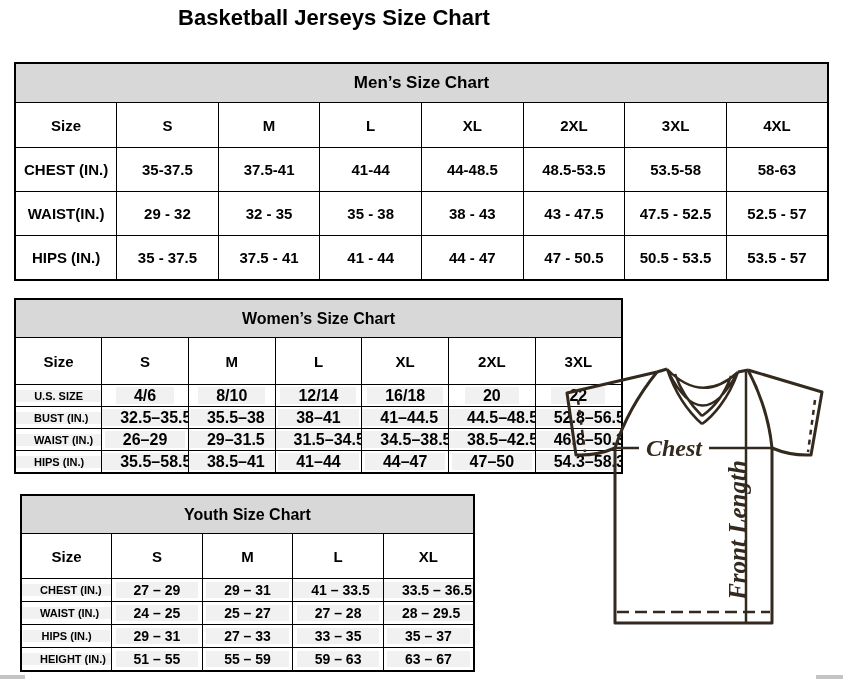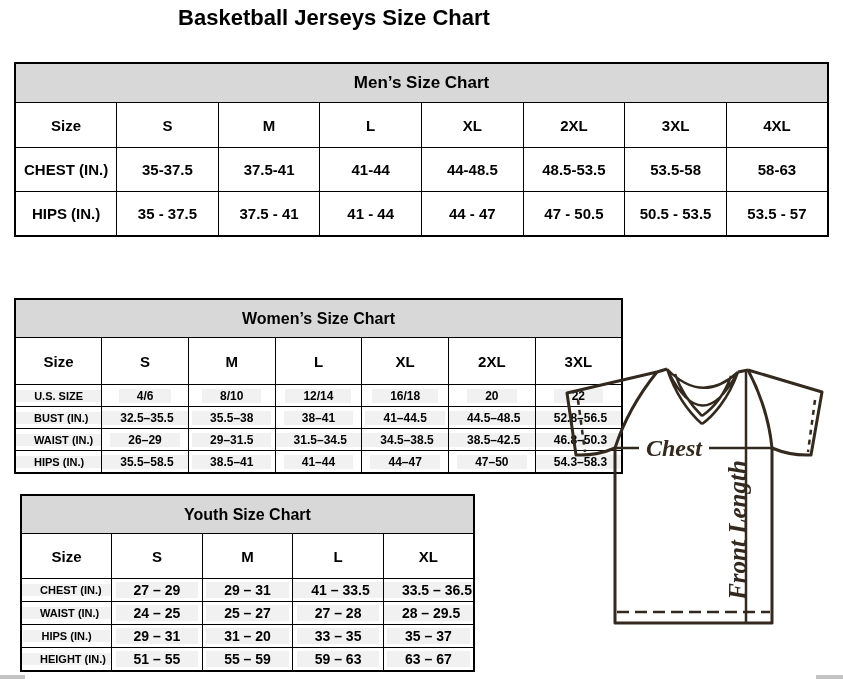--- a/index.html
+++ b/index.html
@@ -25,21 +25,21 @@
   table.mens { left:14px; top:62px; width:815px; }
   .mens th.band  { height:38px; font-size:17px;margin-left:28px; }
   .mens tr.cols th { height:44px; font-size:15px; }
   .mens td { height:43px; font-size:15px; }
   .mens .c0 { width:117px; }
 
   
   table.womens { left:14px; top:298px; width:609px; }
   .womens th.band { height:37px; font-size:16px; }
   .womens tr.cols th { height:46px; font-size:15px; }
-  .womens td { height:21px; font-size:12px; }
+  .womens td { height:21px; font-size:16px; }
   .womens td.rlabel { font-size:11px; }
   .womens .c0 { width:91px; }
 
   
   table.youth { left:20px; top:494px; width:455px; }
   .youth th.band { height:37px; font-size:16px; }
   .youth tr.cols th { height:44px; font-size:15px; }
   .youth td { height:22px; font-size:14px; }
   .youth td.rlabel { font-size:11px; }
   .youth .c0 { width:121px; }
@@ -80,20 +80,30 @@
     <td class="rlabel c0">CHEST (IN.)</td>
     <td>35-37.5</td>
     <td>37.5-41</td>
     <td>41-44</td>
     <td>44-48.5</td>
     <td>48.5-53.5</td>
     <td>53.5-58</td>
     <td>58-63</td>
   </tr>
   <tr>
+    <td class="rlabel c0">WAIST(IN.)</td>
+    <td>29 - 32</td>
+    <td>32 - 35</td>
+    <td>35 - 38</td>
+    <td>38 - 43</td>
+    <td>43 - 47.5</td>
+    <td>47.5 - 52.5</td>
+    <td>52.5 - 57</td>
+  </tr>
+  <tr>
     <td class="rlabel c0">HIPS (IN.)</td>
     <td>35 - 37.5</td>
     <td>37.5 - 41</td>
     <td>41 - 44</td>
     <td>44 - 47</td>
     <td>47 - 50.5</td>
     <td>50.5 - 53.5</td>
     <td>53.5 - 57</td>
   </tr>
   </tbody>
@@ -174,21 +184,21 @@
   <tr>
     <td class="rlabel c0"><span class="hl">WAIST (IN.)</span></td>
     <td><span class="hl">24 – 25</span></td>
     <td><span class="hl">25 – 27</span></td>
     <td><span class="hl">27 – 28</span></td>
     <td><span class="hl">28 – 29.5</span></td>
   </tr>
   <tr>
     <td class="rlabel c0"><span class="hl">HIPS (IN.)</span></td>
     <td><span class="hl">29 – 31</span></td>
-    <td><span class="hl">31 – 20</span></td>
+    <td><span class="hl">27 – 33</span></td>
     <td><span class="hl">33 – 35</span></td>
     <td><span class="hl">35 – 37</span></td>
   </tr>
   <tr>
     <td class="rlabel c0"><span class="hl">HEIGHT (IN.)</span></td>
     <td><span class="hl">51 – 55</span></td>
     <td><span class="hl">55 – 59</span></td>
     <td><span class="hl">59 – 63</span></td>
     <td><span class="hl">63 – 67</span></td>
   </tr>

